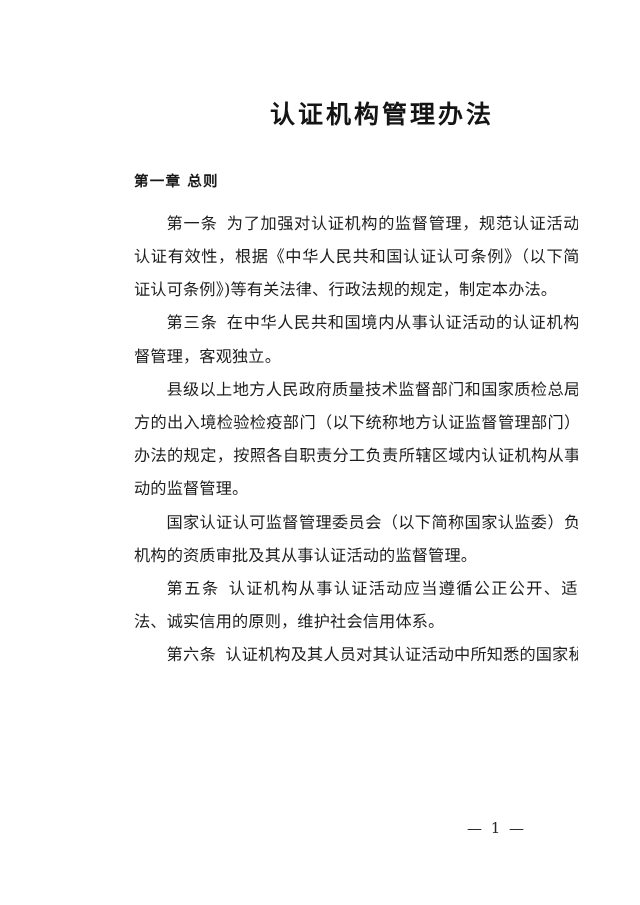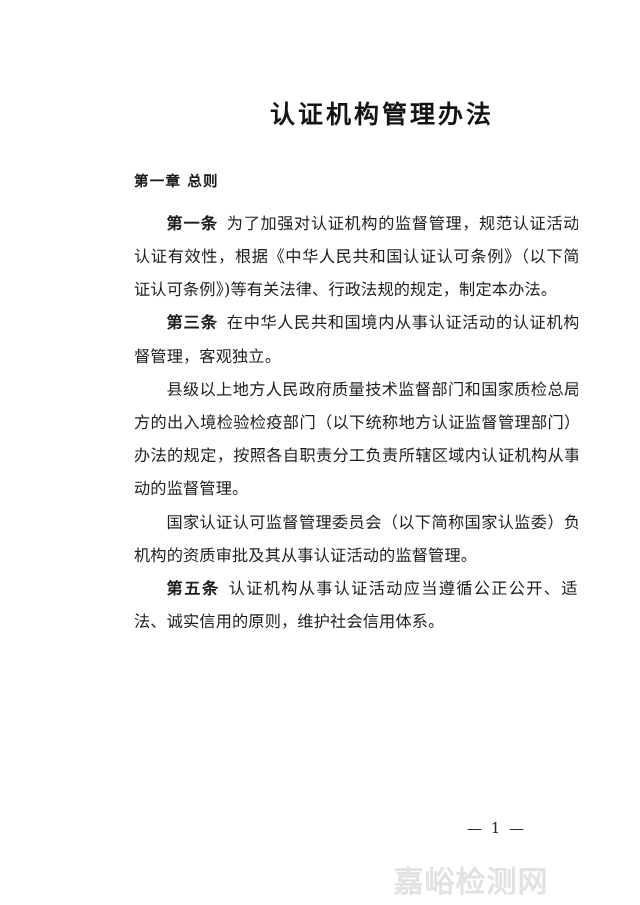--- a/index.html
+++ b/index.html
@@ -62,21 +62,21 @@
     font-size: 16.2px;
     line-height: 33.2px;
     text-align: justify;
     text-justify: inter-ideograph;
     text-indent: 2em;
     color: #1d1d1d;
     letter-spacing: 0.15px;
   }
 
   .article-num {
-    font-weight: bold;
+    font-weight: normal;
     font-family: "DejaVu Sans", "Liberation Sans", sans-serif;
     letter-spacing: 0.5px;
     margin-right: 0.55em;
   }
 
   .page-number {
     position: absolute;
     left: 0;
     right: 0;
     bottom: 68px;
@@ -143,23 +143,25 @@
       </p>
 
       <p class="article">
         <span>国家认证认可监督管理委员会（以下简称国家认监委）负责认证机构的资质审批及其从事认证活动的监督管理。</span>
       </p>
 
       <p class="article">
         <span class="article-num">第五条</span><span>认证机构从事认证活动应当遵循公正公开、适用本办法、诚实信用的原则，维护社会信用体系。</span>
       </p>
 
+      <p class="article">
+        <span class="article-num">第六条</span><span>认证机构及其人员对其认证活动中所知悉的国家秘</span>
+      </p>
 
     </div>
   </div>
 
   <div class="page-number">— 1 —</div>
 
   <div class="watermark">
-    <div class="watermark-cn">嘉峪检测网</div>
   </div>
 
 </div>
 
 </body></html>

